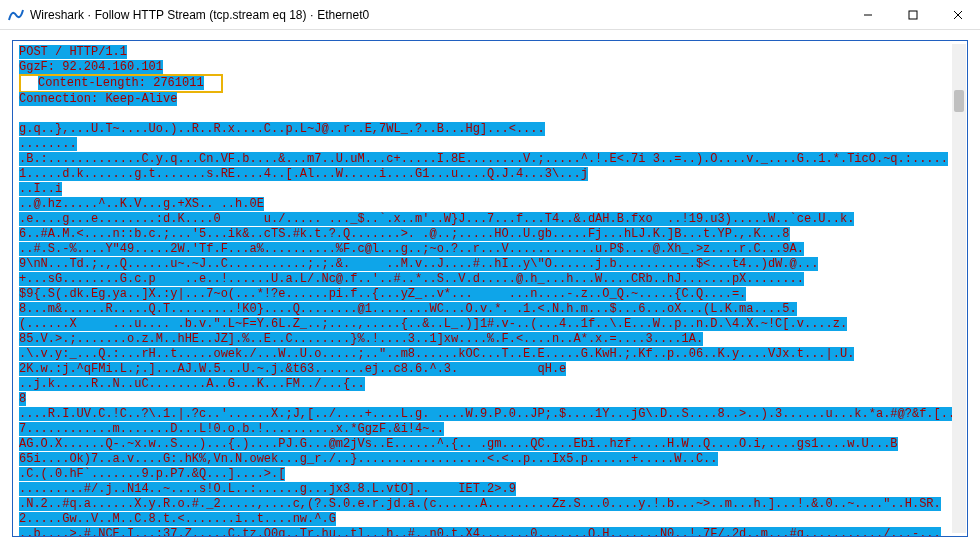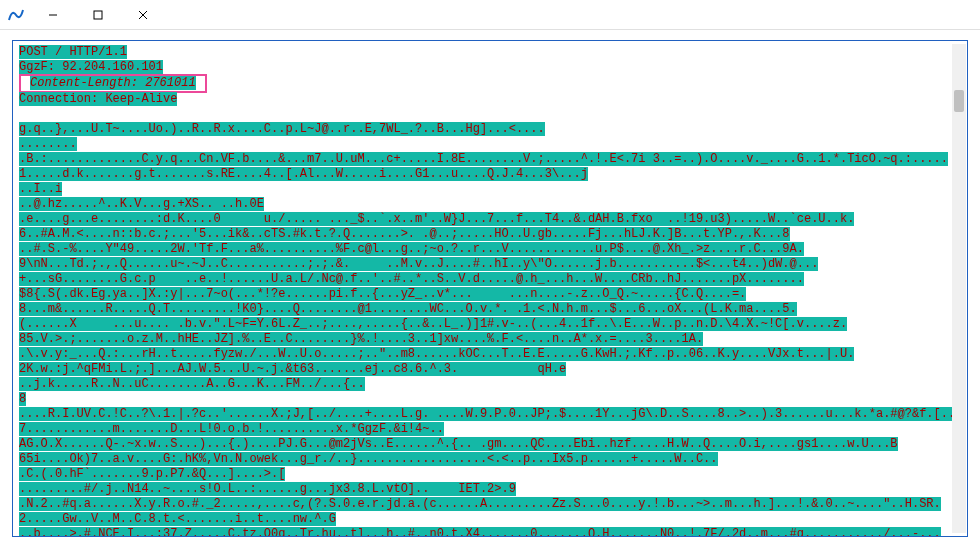--- a/index.html
+++ b/index.html
@@ -63,28 +63,27 @@
     font-family: Consolas, "Courier New", monospace;
     font-size: 12px;
     line-height: 15px;
     color: #a00000;
     white-space: pre-wrap;
     word-break: break-all;
     overflow: hidden;
     position: relative;
   }
   .hl {
-    background: #14b8a6;
+    background: #0ea5e9;
   }
   .highlighted-box {
-    border: 2px solid #ec4899;
+    border: 2px solid #eab308;
     display: inline-block;
-    padding: 0 9px;
+    padding: 0 17px;
     margin: -1px 0;
-    font-style: italic;
   }
   .scrollbar {
     position: absolute;
     right: 14px;
     top: 14px;
     bottom: 14px;
     width: 14px;
     background: #f0f0f0;
   }
   .scroll-thumb {
@@ -99,20 +98,21 @@
 </style>
 </head>
 <body>
 
 <div class="titlebar">
   <span class="app-icon">
     <svg viewBox="0 0 16 16" width="16" height="16">
       <path d="M1 13 Q4 2 8 8 Q12 14 15 3" stroke="#1667c7" stroke-width="2" fill="none"></path>
     </svg>
   </span>
+  <span class="title-text">Wireshark · Follow HTTP Stream (tcp.stream eq 18) · Ethernet0</span>
   <div class="win-controls">
     <div class="win-btn">
       <svg width="10" height="10" viewBox="0 0 10 10">
           <line x1="1" y1="5" x2="9" y2="5" stroke="#000" stroke-width="1"></line>
         </svg>
     </div>
     <div class="win-btn">
       <svg width="10" height="10" viewBox="0 0 10 10">
           <rect x="1" y="1" width="8" height="8" stroke="#000" stroke-width="1" fill="none"></rect>
         </svg>
@@ -136,25 +136,25 @@
 <span class="hl">........</span>
 <span class="hl">.B.:.............C.y.q...Cn.VF.b....&amp;...m7..U.uM...c+.....I.8E........V.;.....^.!.E&lt;.7i 3..=..).O....v._....G..1.*.TicO.~q.:.....</span>
 <span class="hl">1.....d.k.......g.t.......s.RE....4..[.Al...W.....i....G1...u....Q.J.4...3\...j</span>
 <span class="hl">..I..i</span>
 <span class="hl">..@.hz.....^..K.V...g.+XS.. ..h.0E</span>
 <span class="hl">.e....g...e........:d.K....0      u./..... ..._$..`.x..m'..W}J...7...f...T4..&amp;.dAH.B.fxo  ..!19.u3).....W..`ce.U..k.</span>
 <span class="hl">6..#A.M.&lt;....n::b.c.;...'5...ik&amp;..cTS.#k.t.?.Q.......&gt;. .@..;.....HO..U.gb.....Fj...hLJ.K.]B...t.YP.,.K...8</span>
 <span class="hl">..#.S.-%....Y"49.....2W.'Tf.F...a%..........%F.c@l...g..;~o.?..r...V............u.P$....@.Xh_.&gt;z....r.C...9A.</span>
 <span class="hl">9\nN...Td.;.,.Q......u~.~J..C...........;.;.&amp;.     ..M.v..J....#..hI..y\"O......j.b...........$&lt;...t4..)dW.@...</span>
 <span class="hl">+...sG........G.c.p    ..e..!......U.a.L/.Nc@.f..'..#..*..S..V.d.....@.h_...h...W....CRb..hJ.......pX........</span>
-<span class="hl">$8{.S(.dk.Eg.ya..]X.:y|...7~o(...*!?e......pi.f..{...yZ_..v*...     ...n....-.z..O_Q.~.....{C.Q....=.</span>
+<span class="hl">$9{.S(.dk.Eg.ya..]X.:y|...7~o(...*!?e......pi.f..{...yZ_..v*...     ...n....-.z..O_Q.~.....{C.Q....=.</span>
 <span class="hl">8...m&amp;......R.....Q.T.........!K0}....Q........@1........WC...O.v.*. .1.&lt;.N.h.m...$...6...oX...(L.K.ma....5.</span>
 <span class="hl">(......X     ...u.... .b.v.".L~F=Y.6L.Z_..;....,.....{..&amp;..L_.)]1#.v-..(...4..1f..\.E...W..p..n.D.\4.X.~!C[.v....z.</span>
 <span class="hl">85.V.&gt;.;.......o.z.M..hHE..JZ].%..E..C........}%.!....3..1]xw....%.F.&lt;....n..A*.x.=....3....1A.</span>
-<span class="hl">.\.v.y:_...Q.:...rH..t.....fyzw./...W..U.o.....;.."..m8......kOC...T..E.E.....G.KwH.;.Kf..p..06..K.y....VJx.t...|.U.</span>
+<span class="hl">.\.v.y:_...Q.:...rH..t.....owek./...W..U.o.....;.."..m8......kOC...T..E.E.....G.KwH.;.Kf..p..06..K.y....VJx.t...|.U.</span>
 <span class="hl">2K.w.:j.^qFMi.L.;.]...AJ.W.5...U.~.j.&amp;t63.......ej..c8.6.^.3.           qH.e</span>
 <span class="hl">..j.k.....R..N..uC........A..G...K...FM../...{..</span>
 <span class="hl">8</span>
 <span class="hl">....R.I.UV.C.!C..?\.1.|.?c..'......X.;J,[../....+....L.g. ....W.9.P.0..JP;.$....1Y...jG\.D..S....8..&gt;..).3......u...k.*a.#@?&amp;f.[..</span>
 <span class="hl">7............m.......D...L!0.o.b.!..........x.*GgzF.&amp;i!4~..</span>
 <span class="hl">AG.O.X......Q-.~x.w..S...)...{.)....PJ.G...@m2jVs..E......^.{.. .gm....QC....Ebi..hzf.....H.W..Q....O.i,....gs1....w.U...B</span>
 <span class="hl">65i....Ok)7..a.v....G:.hK%,Vn.N.owek...g_r./..}..................&lt;.&lt;..p...Ix5.p......+.....W..C..</span>
 <span class="hl">.C.(.0.hF`.......9.p.P7.&amp;Q...]....&gt;.[</span>
 <span class="hl">.........#/.j..N14..~....s!O.L..:......g...jx3.8.L.vtO]..    IET.2&gt;.9</span>
 <span class="hl">.N.2..#q.a......X.y.R.o.#._2.....,....c,(?.S.0.e.r.jd.a.(c......A.........Zz.S...0....y.!.b...~&gt;..m...h.]...!.&amp;.0..~...."..H.SR.</span>

